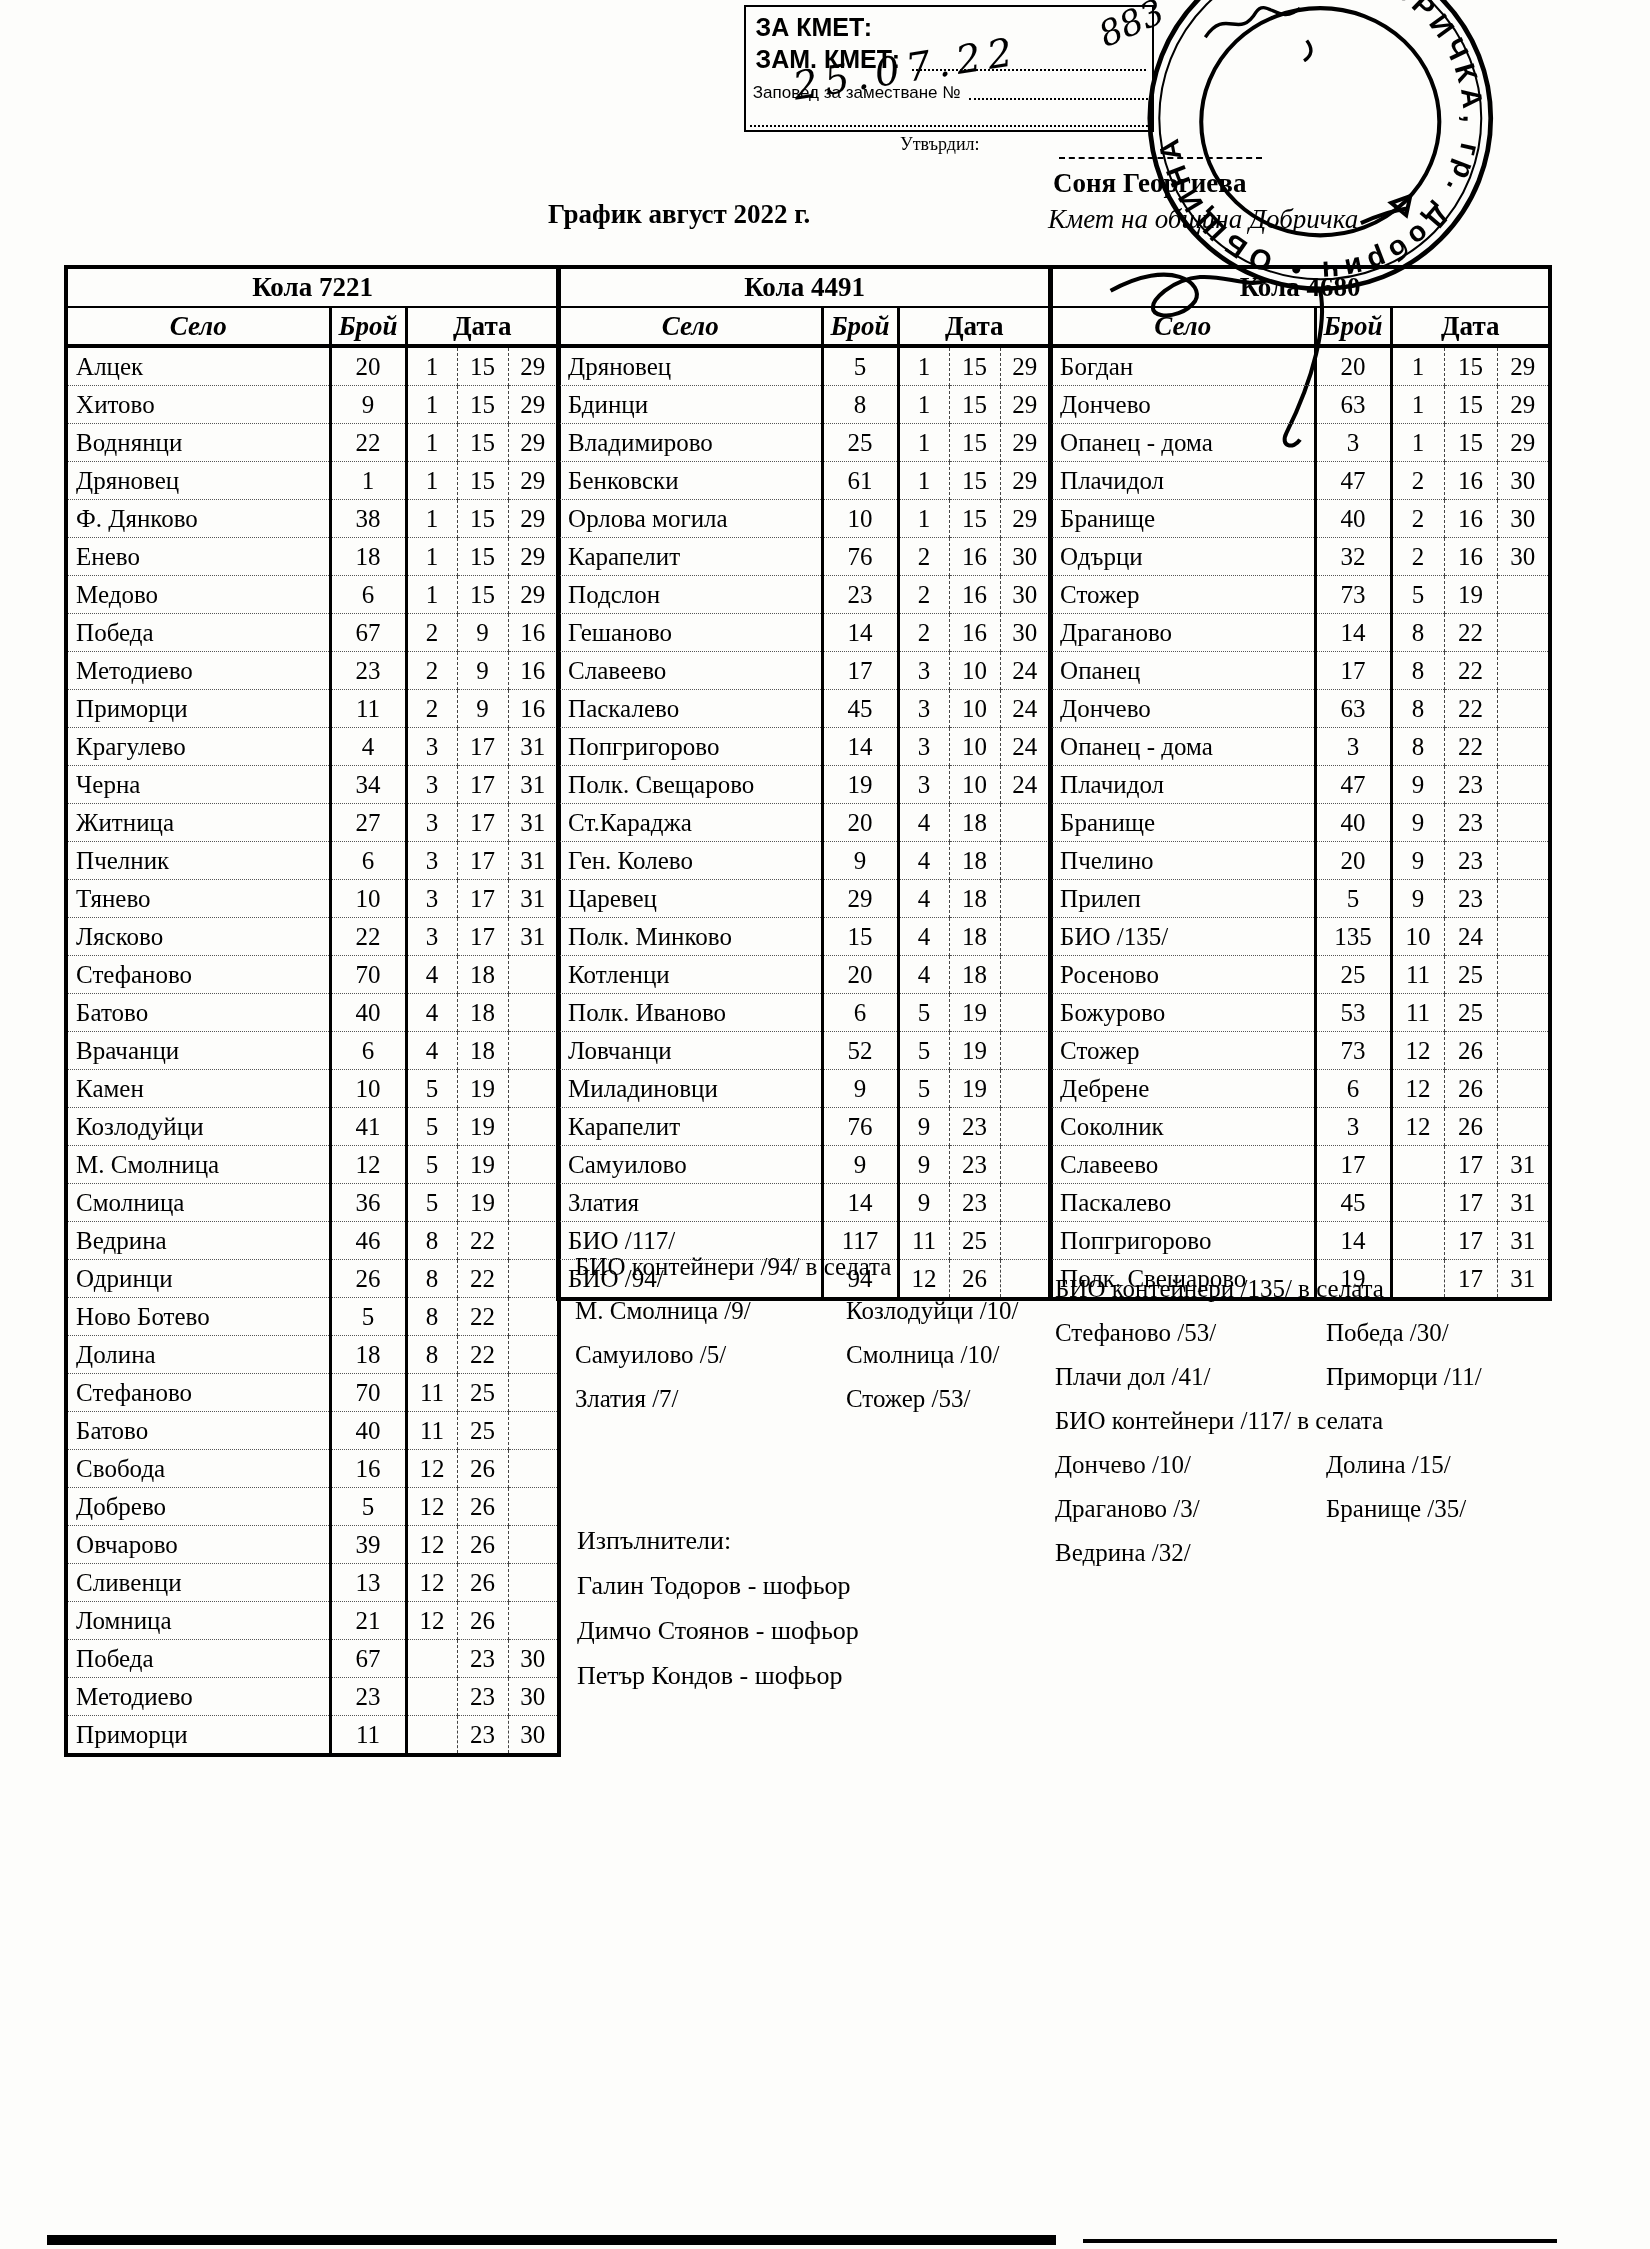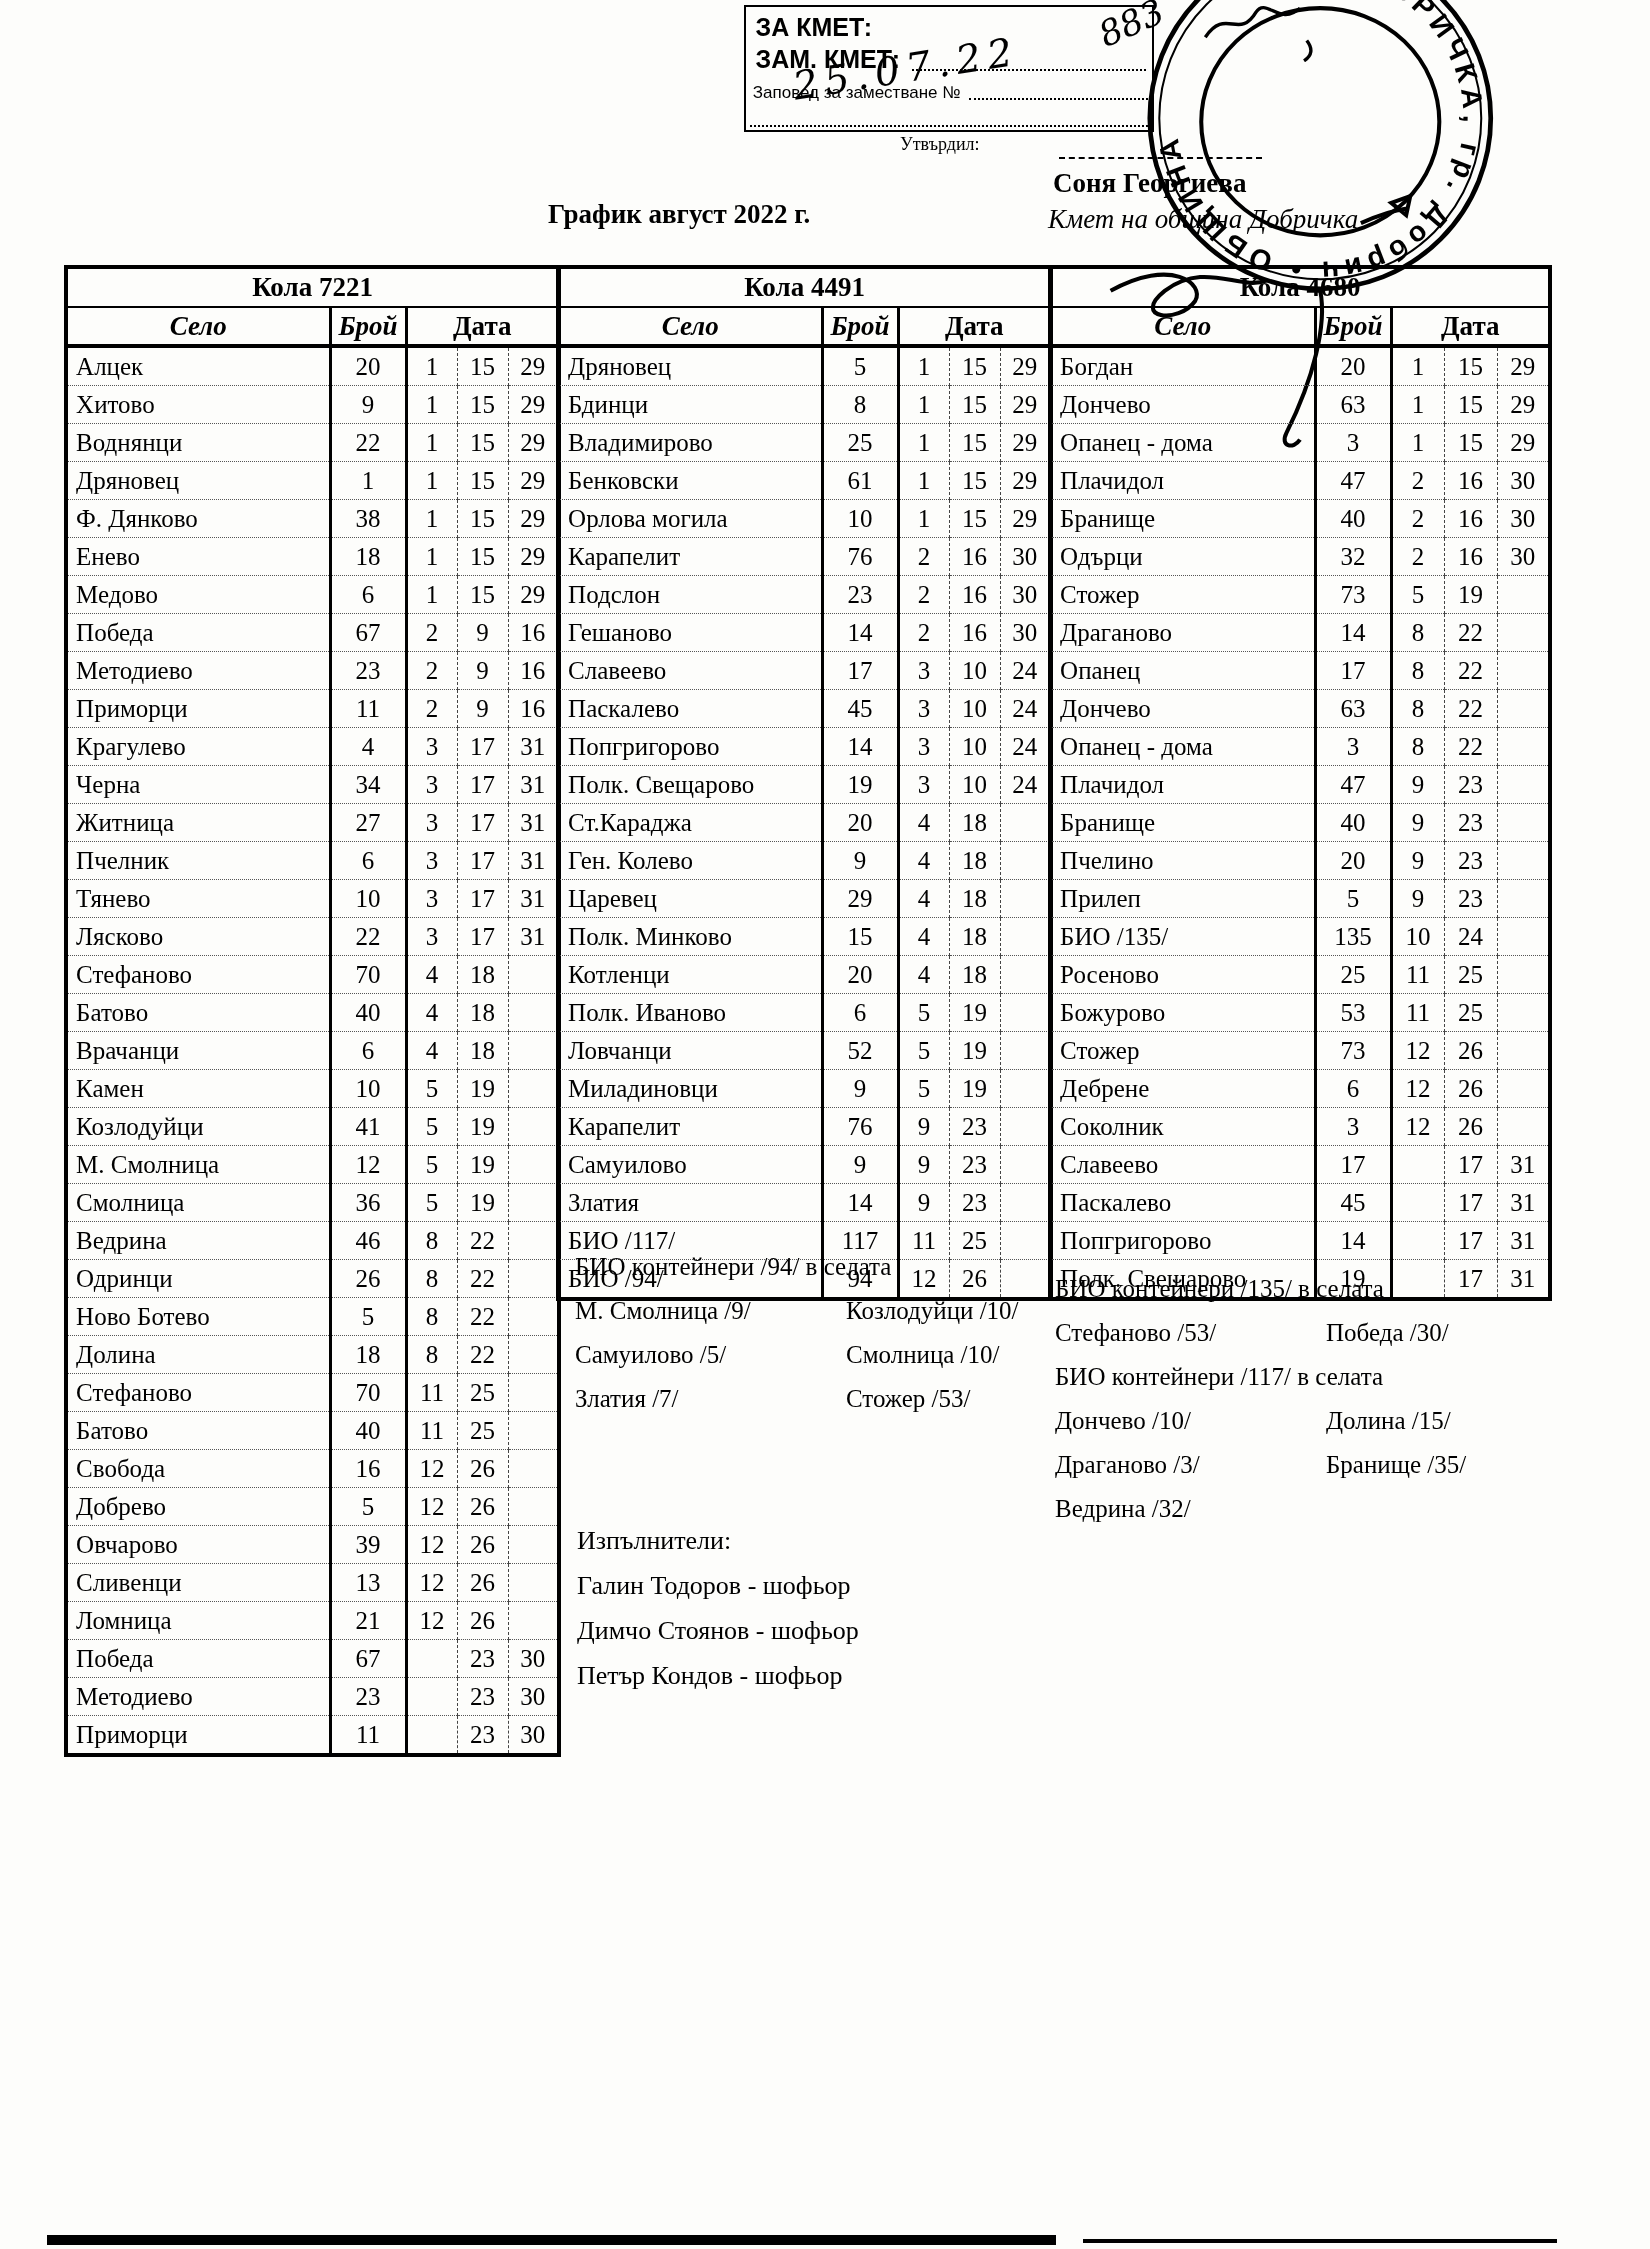--- a/index.html
+++ b/index.html
@@ -786,20 +786,24 @@
     </div>
 </div>
 
 <div class="notes" id="notes-4680">
   <div class="note-title">БИО контейнери /135/ в селата</div>
   <div>
       <div class="note-line">
         <span class="note-cell">Стефаново /53/</span>
         <span class="note-cell">Победа /30/</span>
       </div>
+      <div class="note-line">
+        <span class="note-cell">Плачи дол /41/</span>
+        <span class="note-cell">Приморци /11/</span>
+      </div>
     </div>
   <div class="note-title">БИО контейнери /117/ в селата</div>
   <div>
       <div class="note-line">
         <span class="note-cell">Дончево /10/</span>
         <span class="note-cell">Долина /15/</span>
       </div>
       <div class="note-line">
         <span class="note-cell">Драганово /3/</span>
         <span class="note-cell">Бранище /35/</span>

